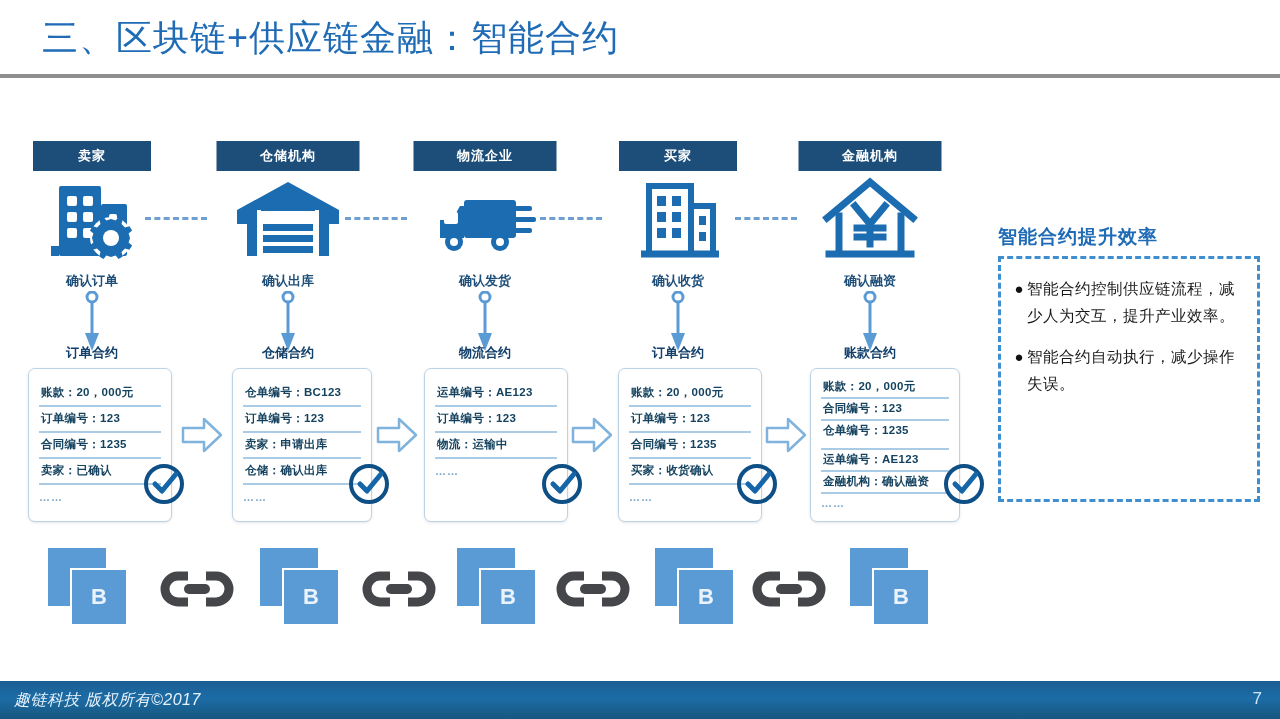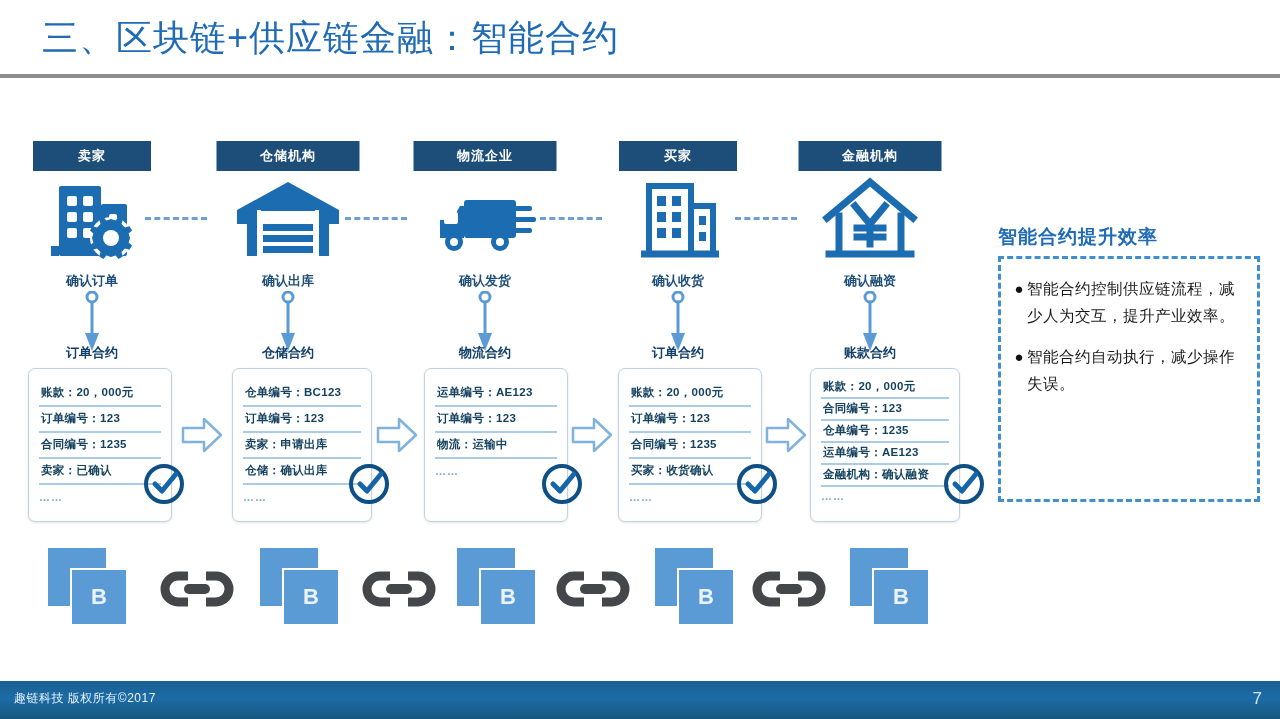--- a/index.html
+++ b/index.html
@@ -119,21 +119,21 @@
     font-size:15.5px;line-height:27px;color:#1a1a1a;letter-spacing:0.5px;
   }
 
   
   .footer{
     position:absolute;left:0;bottom:0;width:1280px;height:38px;
     background:linear-gradient(180deg,#1b5e93 0%,#1c6ca6 45%,#17577f 100%);
   }
   .footer-text{
     position:absolute;left:14px;top:9px;
-    font-size:12px;color:#e8f2fa;letter-spacing:0.5px;
+    font-size:16px;color:#e8f2fa;letter-spacing:0.5px;font-style:italic;
   }
   .footer-page{
     position:absolute;right:18px;top:8px;
     font-size:17px;color:#cfe6f7;
   }
 </style>
 </head>
 <body>
 
 <div class="slide">
@@ -306,21 +306,21 @@
       <div class="card-line">账款：20，000元</div>
       <div class="card-line">订单编号：123</div>
       <div class="card-line">合同编号：1235</div>
       <div class="card-line">买家：收货确认</div>
       <div class="card-dots">……</div>
     </div>
 
     <div class="card" style="left:810px;width:150px;height:154px;padding-top:8px;">
       <div class="card-line" style="padding:2px 2px 3px 2px;">账款：20，000元</div>
       <div class="card-line" style="padding:2px 2px 3px 2px;">合同编号：123</div>
-      <div class="card-line" style="padding:2px 2px 3px 2px;">仓单编号：1235</div>
+      <div class="card-line" style="padding:2px 2px 10px 2px;">仓单编号：1235</div>
       <div class="card-line" style="padding:2px 2px 3px 2px;">运单编号：AE123</div>
       <div class="card-line" style="padding:2px 2px 3px 2px;">金融机构：确认融资</div>
       <div class="card-dots" style="padding-top:3px;">……</div>
     </div>
 
     <svg class="check" style="left:142px;top:386px;" viewBox="0 0 44 44">
       <circle cx="22" cy="22" r="18" fill="none" stroke="#0e4f86" stroke-width="4"></circle>
       <polyline points="13,22 20,29 34,12" fill="none" stroke="#1565a8" stroke-width="5" stroke-linecap="round" stroke-linejoin="round"></polyline>
     </svg>
     <svg class="check" style="left:347px;top:386px;" viewBox="0 0 44 44">

